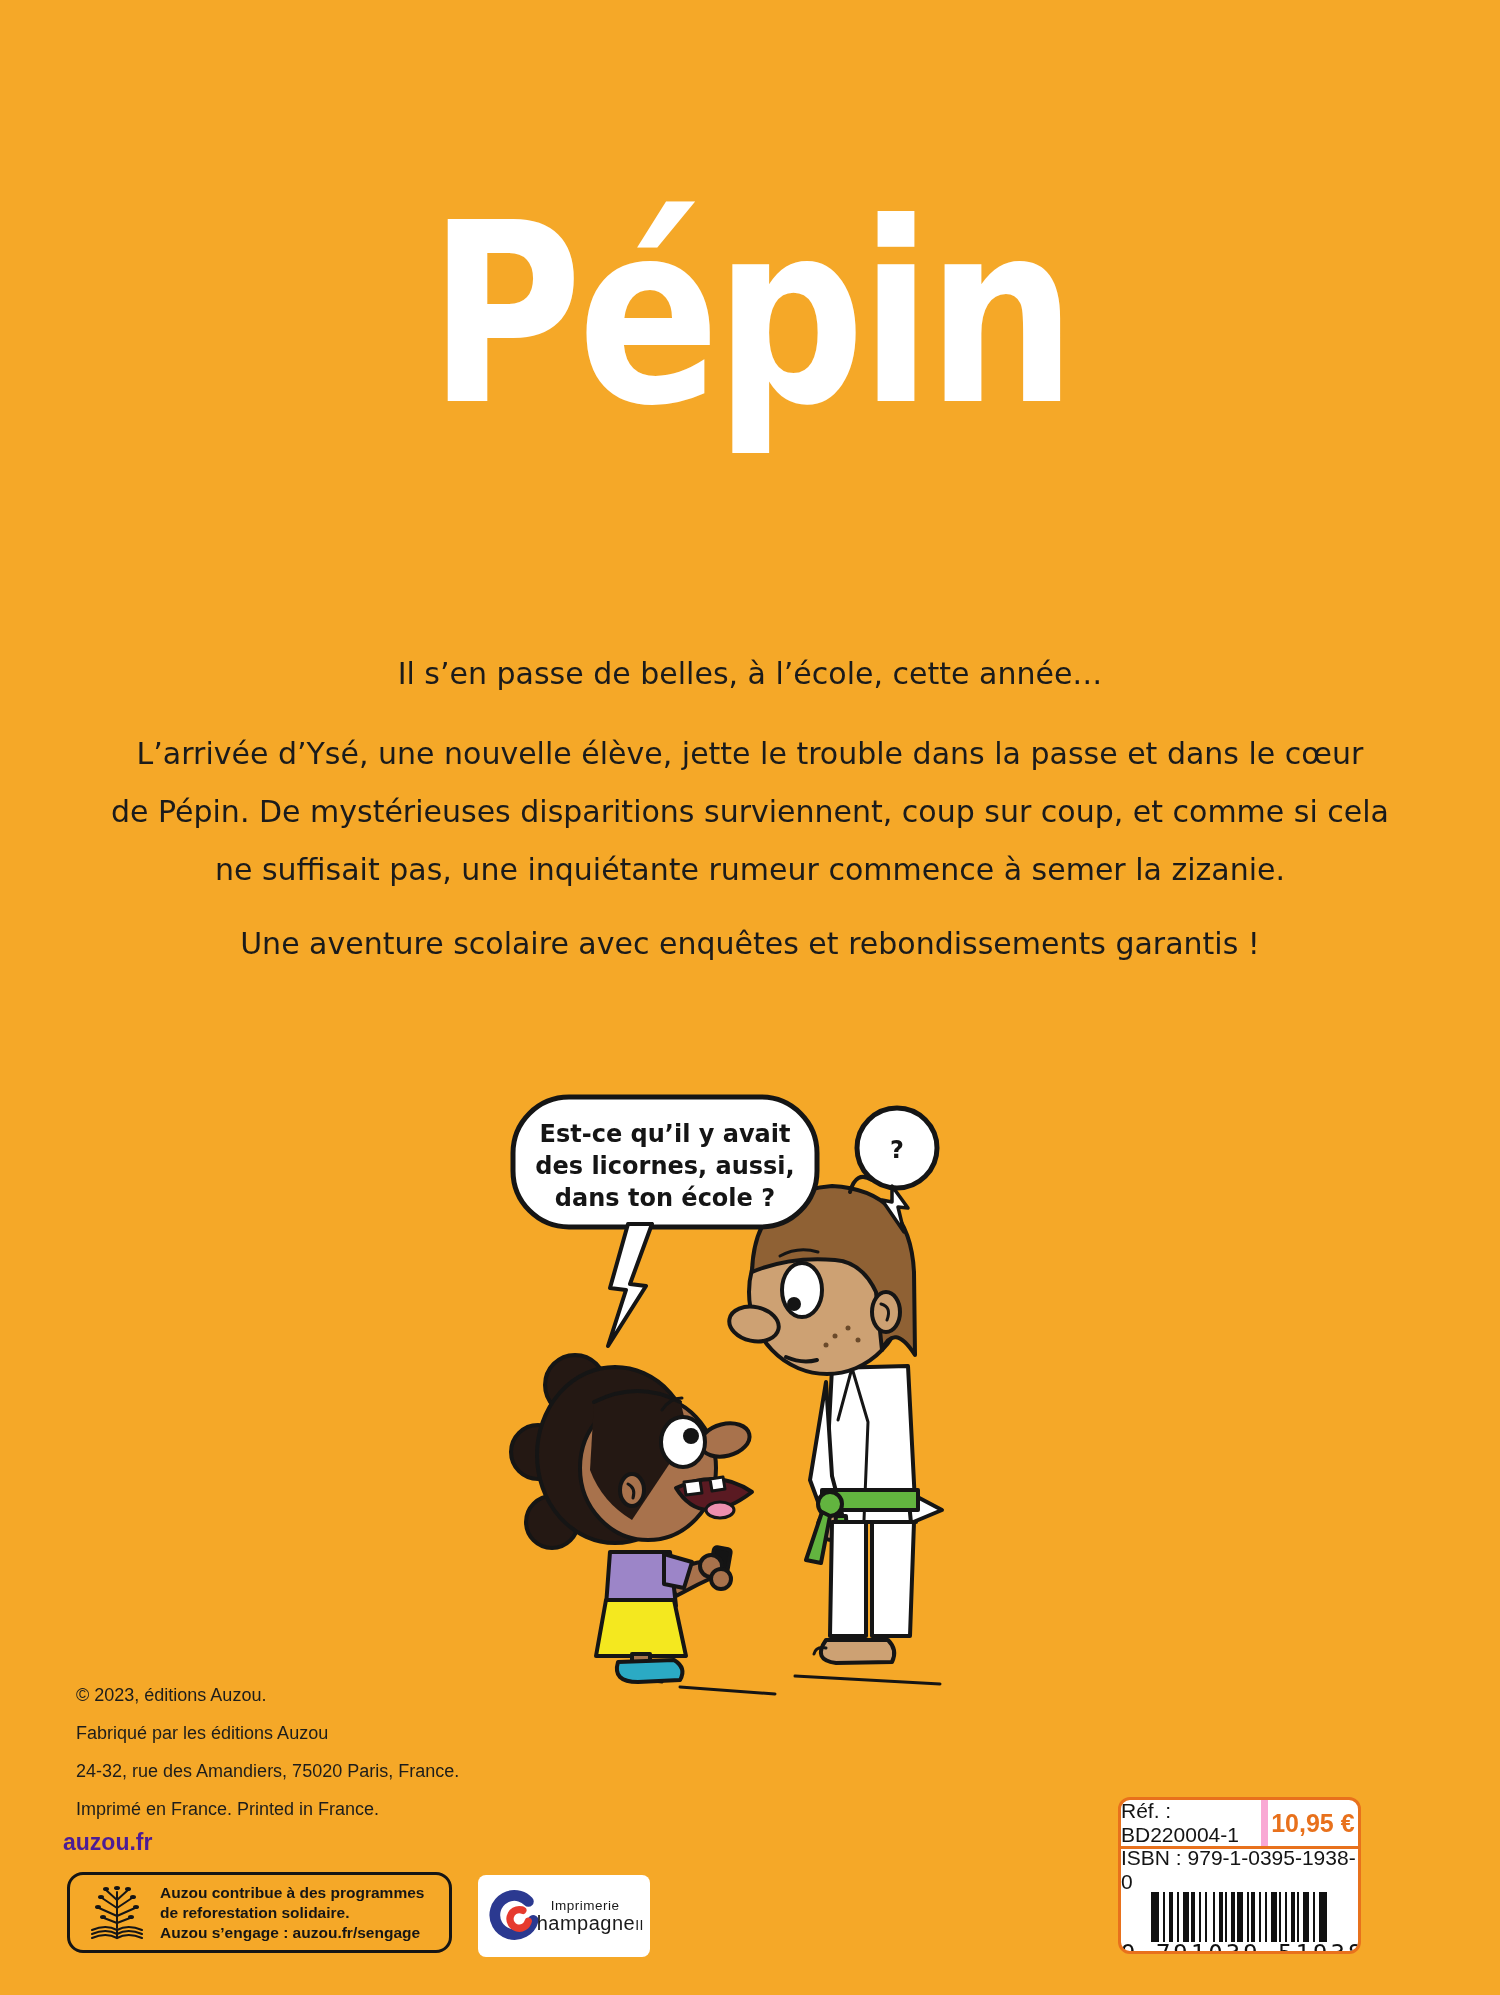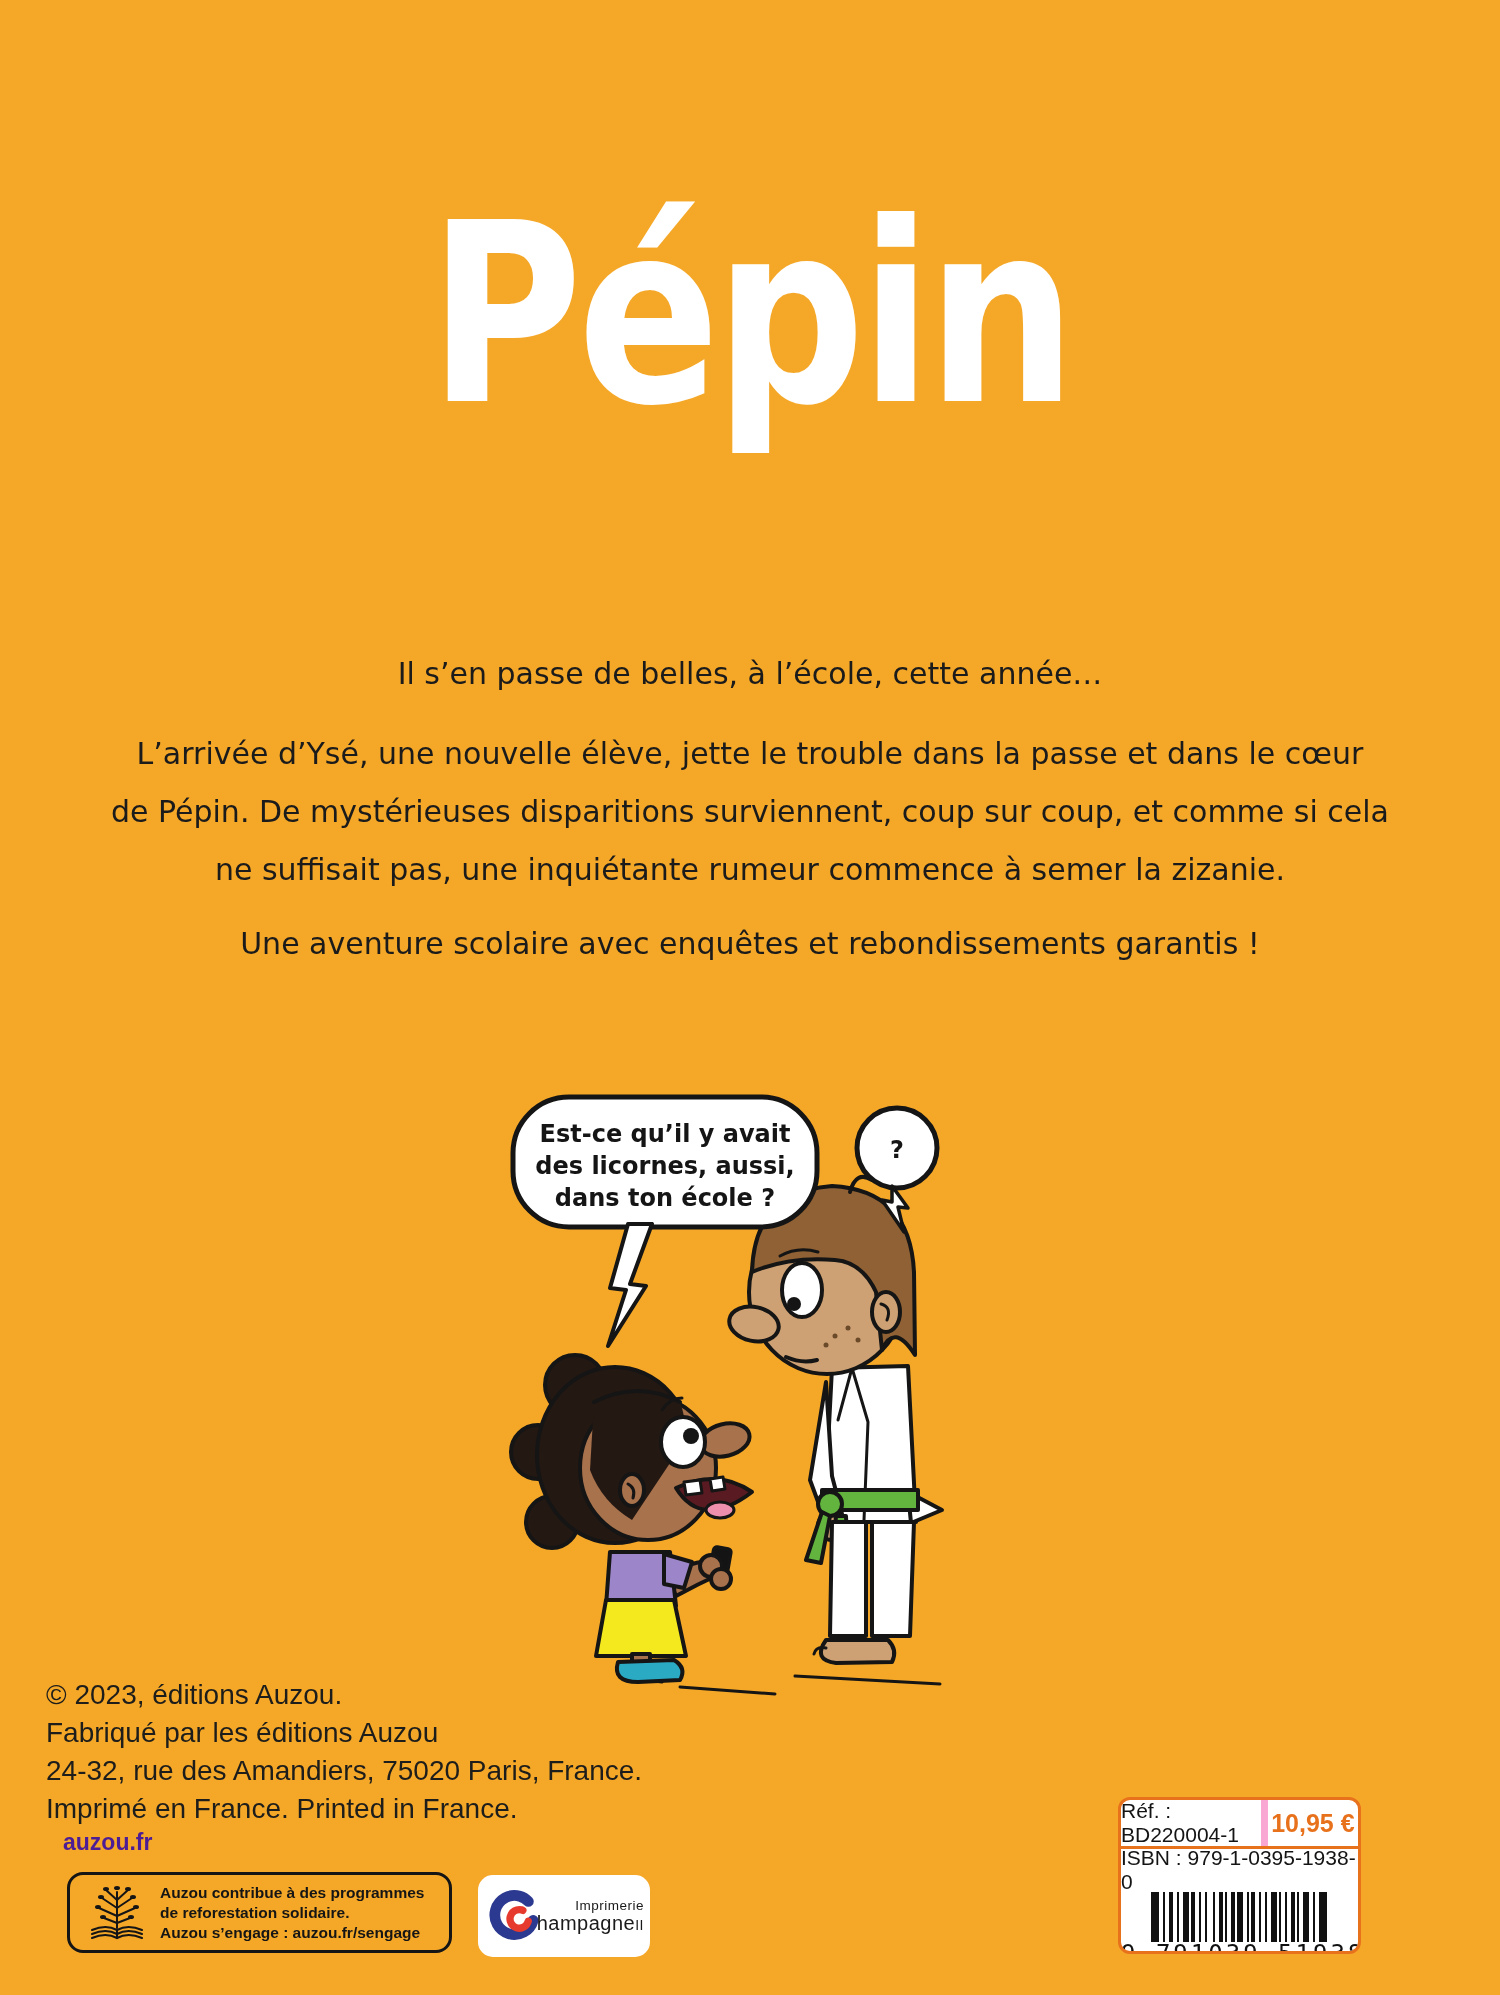--- a/index.html
+++ b/index.html
@@ -22,45 +22,45 @@
     position:absolute; top:645px; left:0; width:100%;
     text-align:center; font-size:30px; line-height:58px; color:#1b1b1b;
   }
   .blurb .l1{margin-bottom:22px;}
   .blurb .l5{margin-top:16px;}
   
   .illustration{position:absolute; left:380px; top:1050px; width:580px; height:650px;}
   .bubble-text{font-family:"DejaVu Sans", sans-serif; font-size:24px; font-weight:600; fill:#151515;}
   
   .imprint{
-    position:absolute; left:46px; top:1676px;
+    position:absolute; left:76px; top:1676px;
     font-family:"Liberation Sans", sans-serif;
-    font-size:28px; line-height:38px; color:#1d1d1b;
+    font-size:18px; line-height:38px; color:#1d1d1b;
   }
   .website{
     position:absolute; left:63px; top:1829px;
     font-family:"Liberation Sans", sans-serif;
     font-size:23px; font-weight:bold; color:#4c1d95;
   }
   
   .badge{
     position:absolute; left:67px; top:1872px; width:385px; height:81px;
     border:3.5px solid #151515; border-radius:16px;
     display:flex; align-items:center; gap:10px; box-sizing:border-box;
     padding:4px 10px 4px 14px;
   }
   .badge-text{
     font-family:"Liberation Sans", sans-serif;
     font-size:15.5px; line-height:20px; font-weight:bold; color:#151515;
   }
   
   .champagne{
     position:absolute; left:478px; top:1875px; width:172px; height:82px;
-    background:#ffffff; border-radius:15px;
-    display:flex; align-items:center; box-sizing:border-box; padding:8px 6px 8px 10px;text-align:right;
+    background:#ffffff; border-radius:8px;
+    display:flex; align-items:center; box-sizing:border-box; padding:8px 6px 8px 10px;
   }
   .c-text{font-family:"Liberation Sans", sans-serif; color:#1a1a1a; line-height:1; margin-left:-16px;}
   .c-text .t1{font-size:13.5px; padding-left:22px; letter-spacing:0.5px;}
   .c-text .t2{font-size:20px; letter-spacing:0.5px;margin-left:8px;}
   .c-text .t2 .suffix{font-size:14px;}
   
   .price-label{
     position:absolute; left:1118px; top:1797px; width:243px; height:157px;
     background:#ffffff; border:3px solid #E8711C; border-radius:12px;
     box-sizing:border-box; overflow:hidden;

